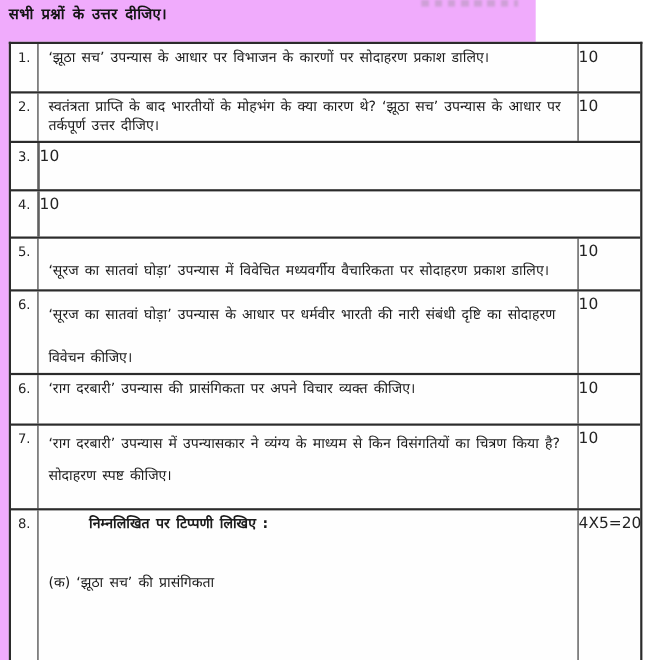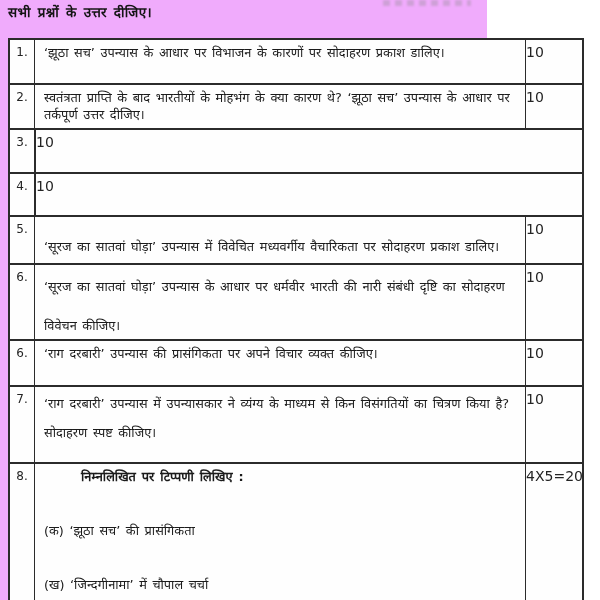--- a/index.html
+++ b/index.html
@@ -140,18 +140,17 @@
     <div class="cell q" style="line-height: 29px; padding-top: 2px;">
           <div class="line">‘राग दरबारी’ उपन्यास में उपन्यासकार ने व्यंग्य के माध्यम से किन विसंगतियों का चित्रण किया है? सोदाहरण स्पष्ट कीजिए।</div>
         </div>
     <div class="cell marks">10</div>
   </div>
       <div class="row" style="height: 138px;">
     <div class="cell num">8.</div>
     <div class="cell q">
           <div class="line bold">निम्नलिखित पर टिप्पणी लिखिए :</div>
           <div class="line sub-item">(क) ‘झूठा सच’ की प्रासंगिकता</div>
-          <div class="line sub-item">(ख) ‘जिन्दगीनामा’ में चौपाल चर्चा</div>
         </div>
     <div class="cell marks">4X5=20</div>
   </div>
     </div>
 </div>
 
 </body></html>

